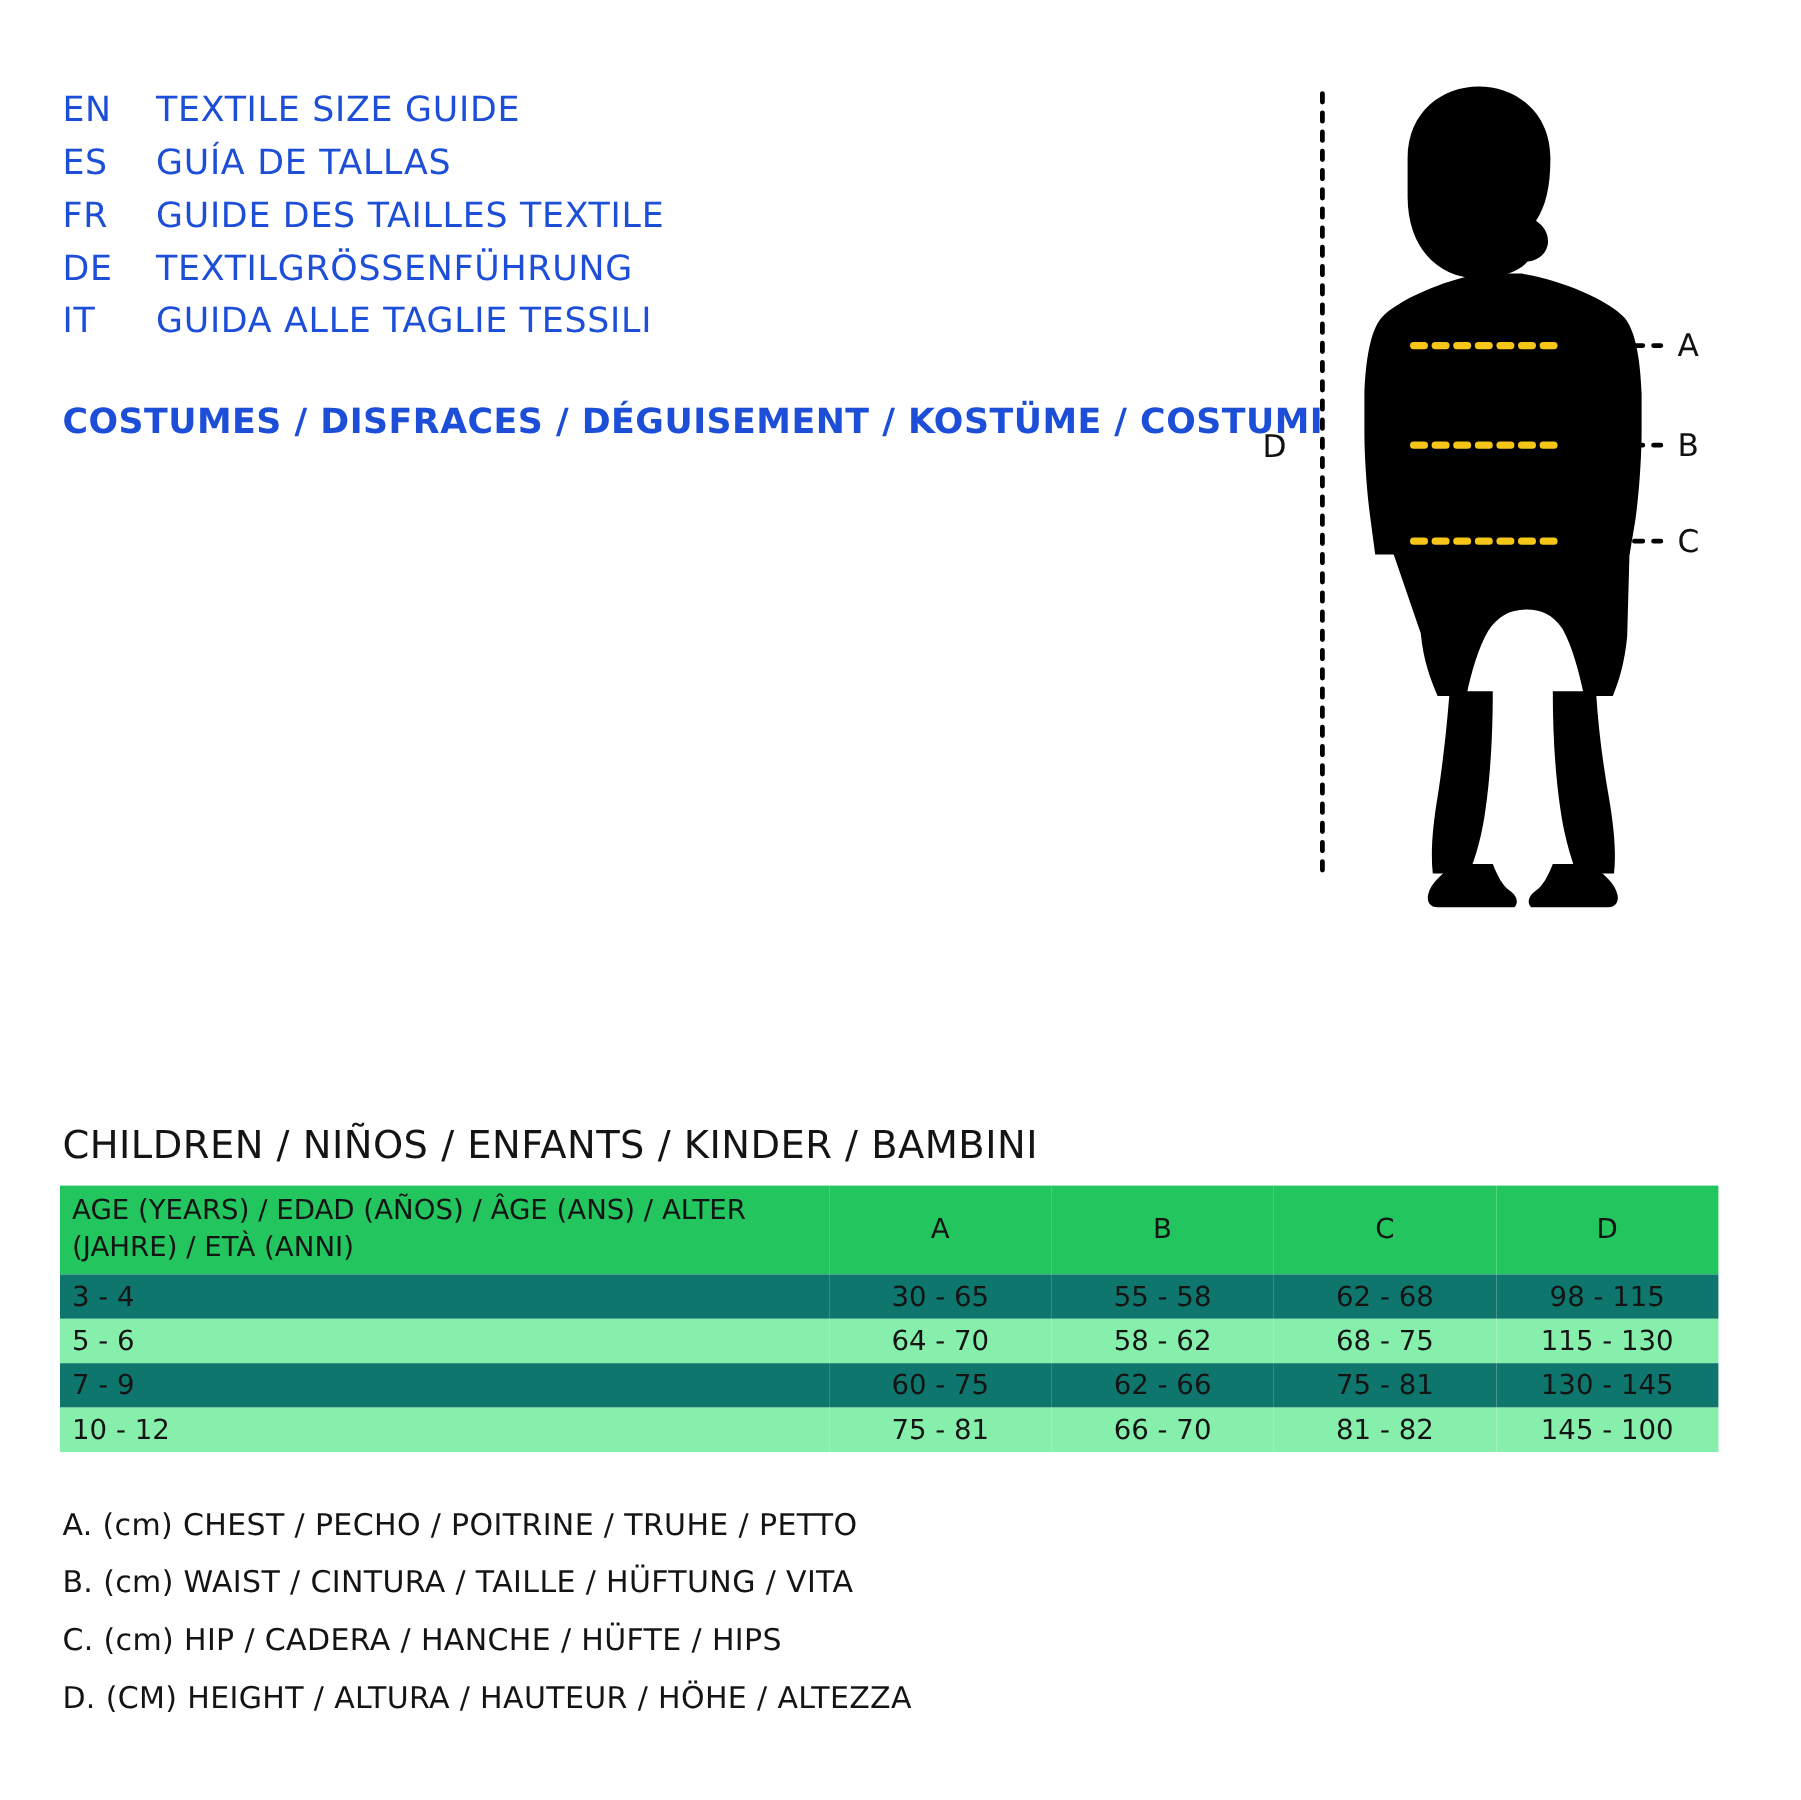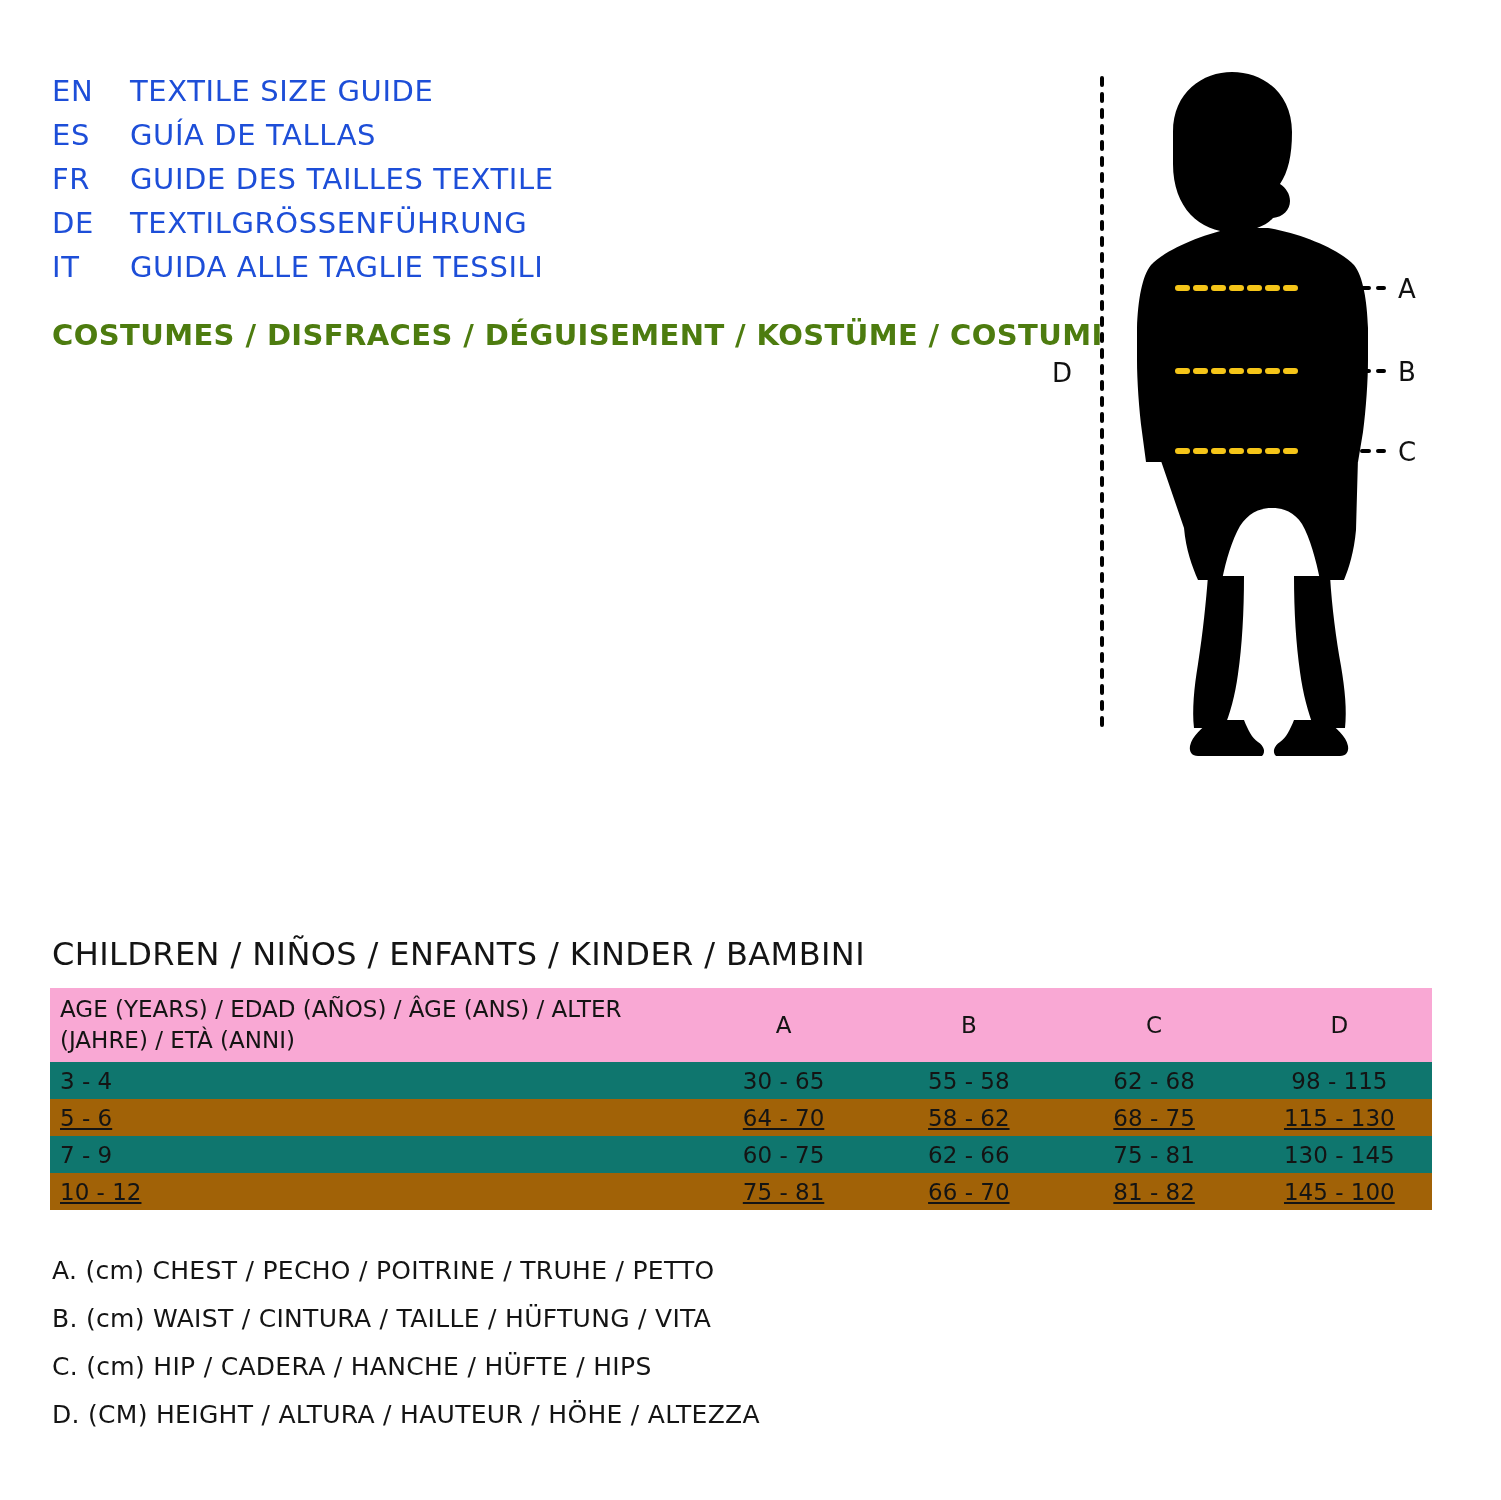--- a/index.html
+++ b/index.html
@@ -39,25 +39,25 @@
   .lang-code {
     width: 78px;
     flex: 0 0 78px;
   }
   .lang-text {
     flex: 1 1 auto;
   }
   .costumes-line {
     position: absolute;
     left: 52px;
-    top: 318px;
+    top: 334px;
     font-size: 29px;
     font-weight: bold;
     letter-spacing: 0.4px;
-    color: #4d7c0f;
+    color: #1d4ed8;
   }
 
   
   .figure-area {
     position: absolute;
     left: 1040px;
     top: 60px;
     width: 420px;
     height: 700px;
   }
@@ -97,34 +97,33 @@
   }
   table.size-table th,
   table.size-table td {
     padding: 0;
     font-weight: normal;
     text-align: center;
     height: 37px;
     vertical-align: middle;
   }
   table.size-table thead tr {
-    background: #f9a8d4;
+    background: #22c55e;
   }
   table.size-table thead th.head-label {
     text-align: left;
     padding-left: 10px;
     line-height: 1.35;
     height: 74px;
   }
   table.size-table tbody tr.odd {
     background: #0f766e;
   }
   table.size-table tbody tr.even {
-    background: #a16207;
-    text-decoration: underline;
+    background: #86efac;
   }
   table.size-table tbody td.row-label {
     text-align: left;
     padding-left: 10px;
   }
   col.c-label { width: 640px; }
   col.c-val { width: 185px; }
 
   
   .legend {

